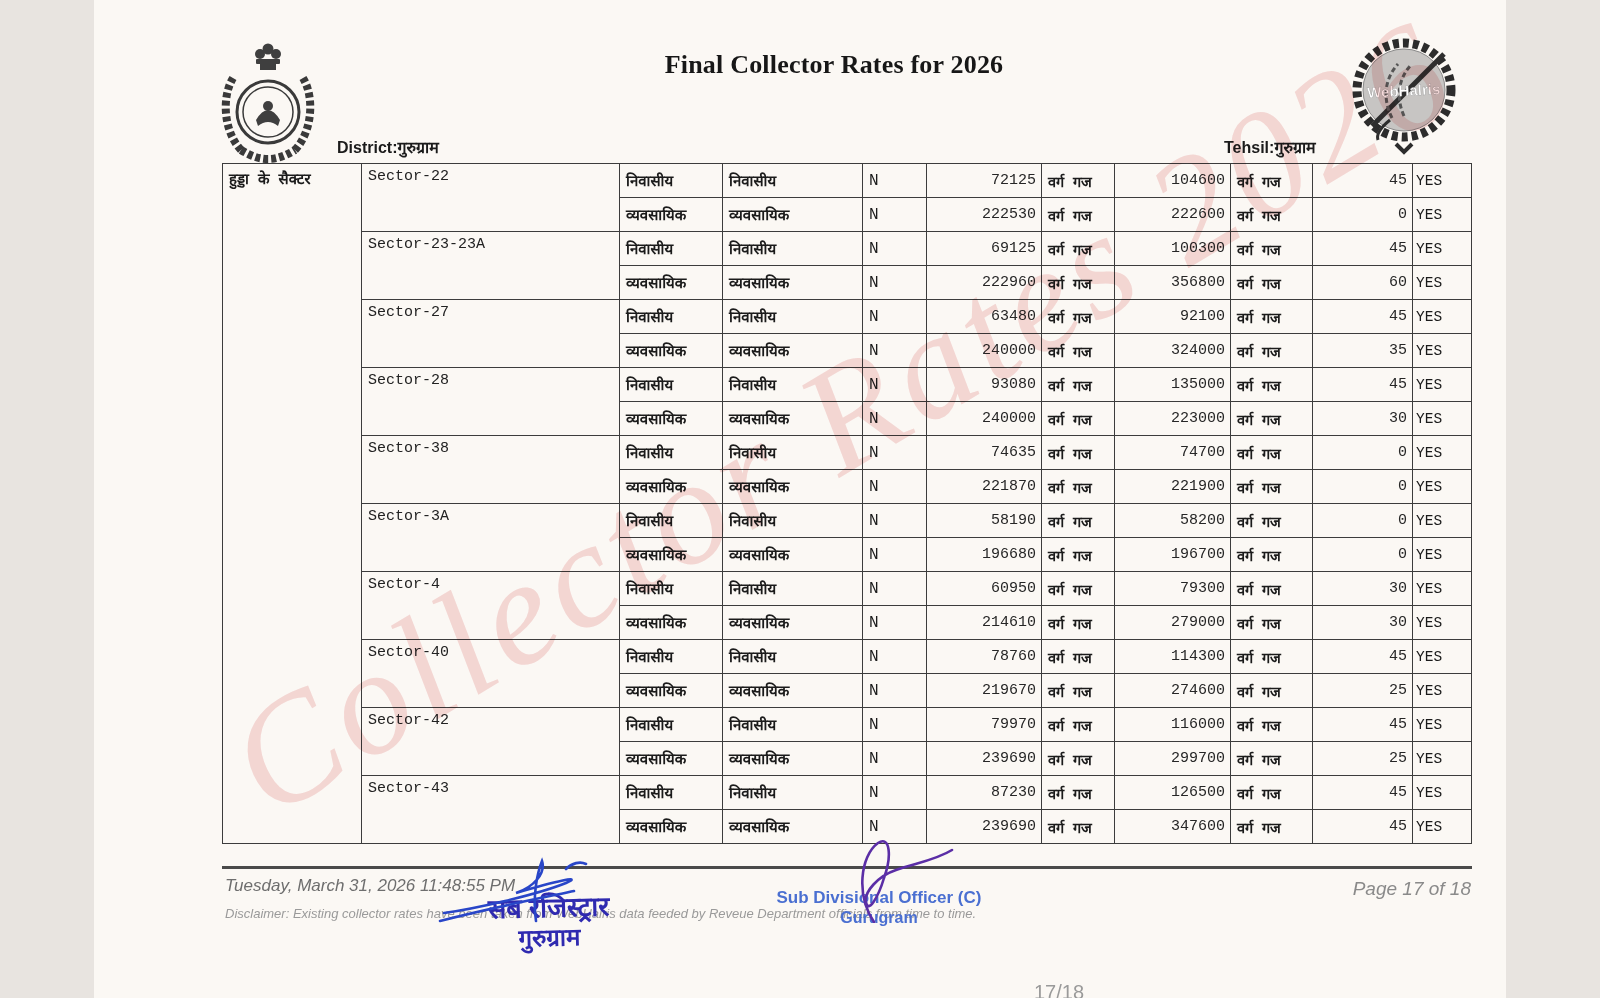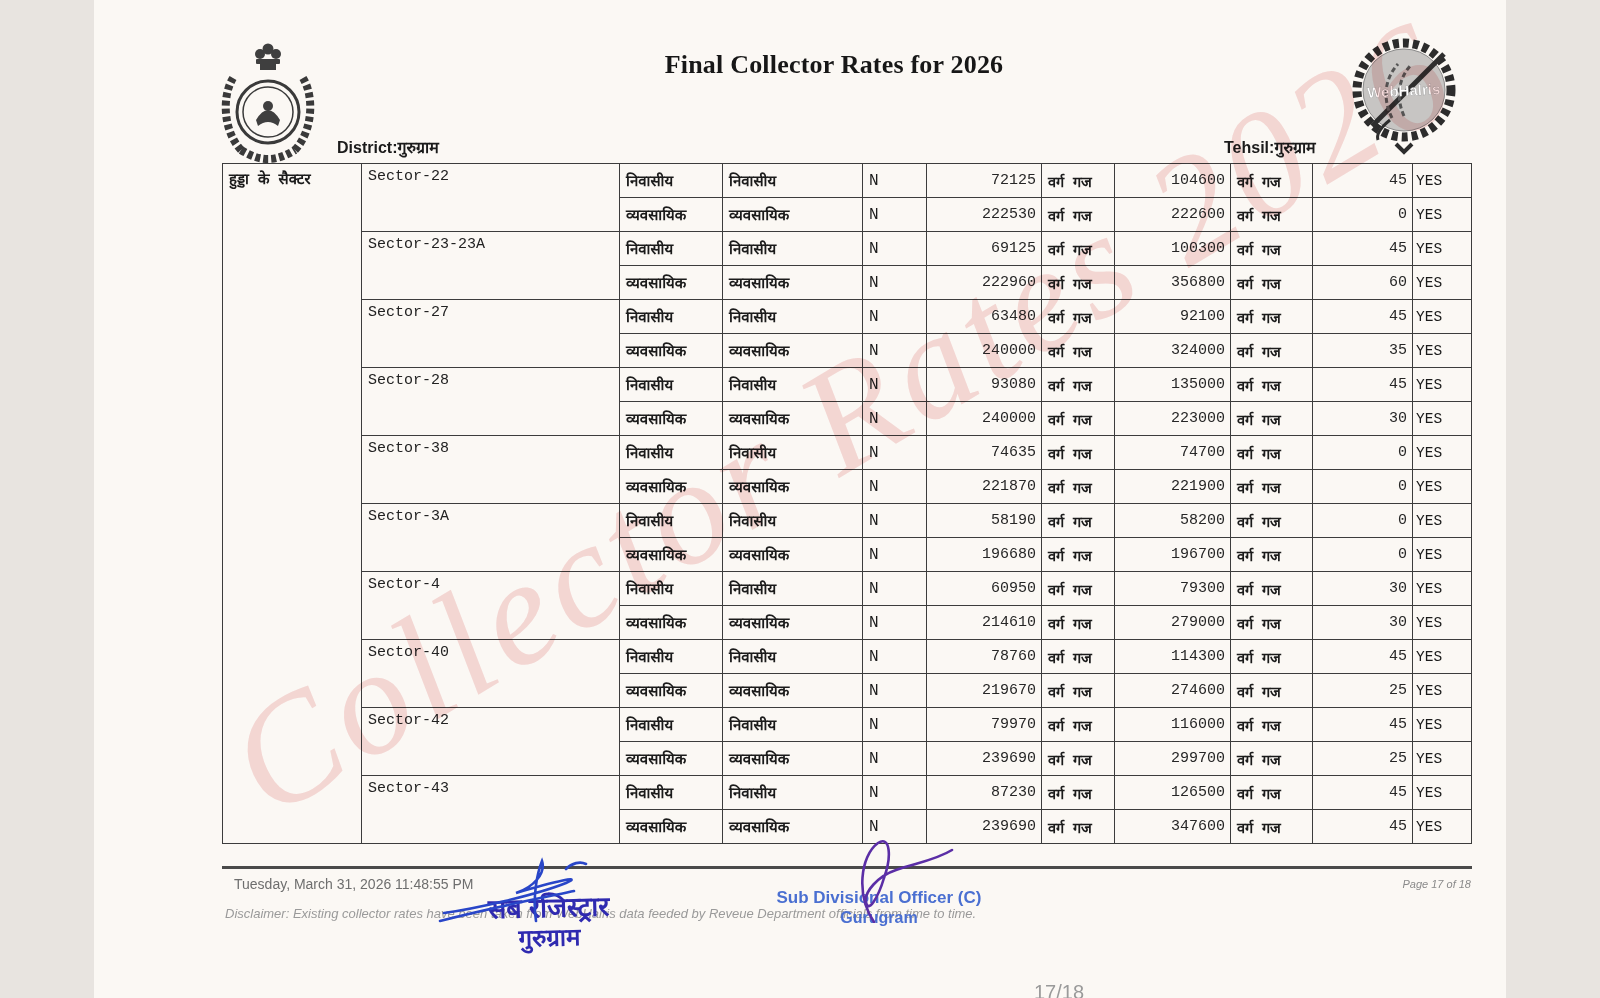--- a/index.html
+++ b/index.html
@@ -36,22 +36,22 @@
   td.cat{vertical-align:top;font-weight:bold;font-size:15px;padding-top:4px;}
   td.sector{vertical-align:top;padding-top:4px;font-size:15px;color:#222;}
   td.usage{font-weight:bold;font-size:15px;}
   td.flag{font-size:16px;}
   td.num{text-align:right;padding-right:5px;font-size:15px;color:#262626;}
   td.unit{font-weight:bold;font-size:14.5px;}
   td.pct{font-size:15px;}
   td.yes{font-size:14.5px;padding-left:3px;}
   
   .footer-rule{position:absolute;left:128px;top:866px;width:1250px;border-top:3px solid #4a4a4a;z-index:2;}
-  .timestamp{position:absolute;left:140px;top:876px;font-size:14px;color:#6e6e6e;z-index:2;}
-  .page-label{position:absolute;left:1180px;top:878px;width:197px;text-align:right;font-size:11px;font-style:italic;color:#8a8a8a;z-index:2;}
+  .timestamp{position:absolute;left:131px;top:876px;font-size:17px;color:#6e6e6e;z-index:2;font-style:italic;}
+  .page-label{position:absolute;left:1180px;top:878px;width:197px;text-align:right;font-size:19px;font-style:italic;color:#8a8a8a;z-index:2;}
   .disclaimer{position:absolute;left:131px;top:906px;font-size:13px;font-style:italic;color:#9a9a9a;z-index:2;}
   .registrar-sig{position:absolute;left:320px;top:855px;z-index:4;}
   .registrar-stamp{
     position:absolute;left:340px;top:893px;width:230px;text-align:center;z-index:3;
     color:#2f2ab0;font-weight:bold;transform:rotate(-1.5deg);
   }
   .registrar-stamp .l1{font-size:27px;line-height:30px;}
   .registrar-stamp .l2{font-size:24px;line-height:30px;}
   .officer-sig{position:absolute;left:730px;top:838px;z-index:4;}
   .officer-stamp{position:absolute;left:655px;top:888px;width:260px;text-align:center;color:#4a6fd1;z-index:3;}

